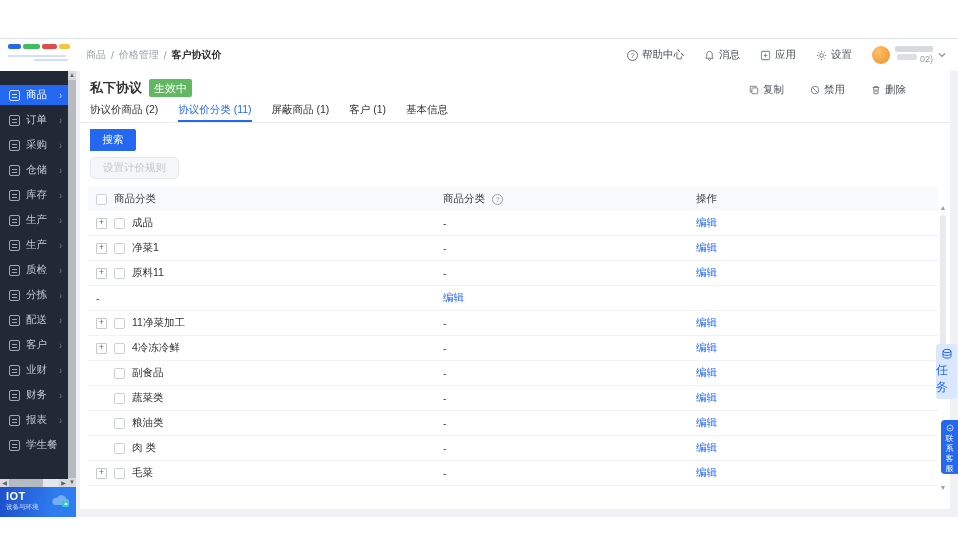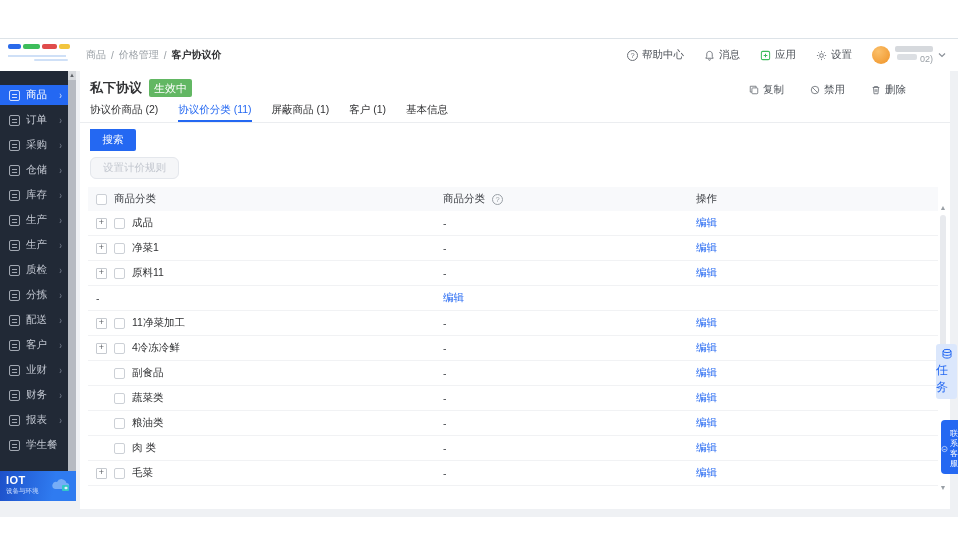--- a/index.html
+++ b/index.html
@@ -40,21 +40,21 @@
   .mico { width:11px; height:11px; border:1px solid currentColor; border-radius:2px; opacity:.8; position:relative; flex:none; }
   .mico::after { content:""; position:absolute; left:2px; right:2px; top:3px; border-top:1px solid currentColor; box-shadow:0 3px 0 currentColor; }
   .side-vsb { position:absolute; right:0; top:0; width:8px; height:100%; background:#e4e6ea; }
   .side-vsb .thumb { position:absolute; top:9px; left:0; width:8px; bottom:9px; background:#b6bac1; }
   .sb-arrow { position:absolute; left:0; width:8px; height:9px; font-size:6px; color:#5f6368; text-align:center; line-height:9px; background:#d6d9dd; }
   .sb-up { top:0; } .sb-dn { bottom:0; }
   .side-hsb { position:absolute; left:0; bottom:0; width:68px; height:8px; background:#e4e6ea; }
   .side-hsb .thumb { position:absolute; left:9px; top:0; width:34px; height:8px; background:#b6bac1; }
   .hs-arrow { position:absolute; top:0; width:9px; height:8px; font-size:6px; color:#5f6368; text-align:center; line-height:8px; background:#d6d9dd; }
   .hs-l{left:0;} .hs-r{right:0;}
-  .iot { position:absolute; left:0; bottom:16px; width:76px; height:30px; background:linear-gradient(100deg,#1d50c9,#2f7bf0 70%); color:#fff; padding:3px 6px; overflow:hidden; }
+  .iot { position:absolute; left:0; bottom:0; width:76px; height:30px; background:linear-gradient(100deg,#1d50c9,#2f7bf0 70%); color:#fff; padding:3px 6px; overflow:hidden; }
   .iot-title { font-size:11px; font-weight:bold; letter-spacing:.5px; }
   .iot-sub { font-size:6.5px; color:#cfe0ff; margin-top:1px; }
   .iot-icon { position:absolute; right:4px; top:6px; opacity:.9; }
 
   
   .main { position:absolute; left:76px; top:32px; right:0; bottom:0; background:#eff1f4; }
   .card { position:absolute; left:4px; top:0; right:8px; height:438px; background:#fff; }
   .title-row { height:26px; display:flex; align-items:flex-end; padding:4px 44px 0 10px; }
   .page-title { font-size:13px; font-weight:bold; color:#303133; }
   .badge { margin-left:7px; background:#62b763; color:#fff; font-size:11px; padding:1.5px 5px; border-radius:2px; }
@@ -87,21 +87,21 @@
   .qmark { width:11px; height:11px; border:1px solid #9aa0a6; border-radius:50%; font-size:7.5px; color:#9aa0a6; display:inline-flex; align-items:center; justify-content:center; }
 
   .tbl-vsb { position:absolute; right:2px; top:132px; width:10px; height:290px; }
   .tbl-arrow { position:absolute; left:0; width:10px; height:10px; font-size:7px; color:#9aa0a6; text-align:center; line-height:10px; }
   .ta-up{top:0;} .ta-dn{bottom:0;}
   .tbl-thumb { position:absolute; left:2px; top:12px; width:6px; height:160px; background:#e8eaee; border-radius:3px; }
 
   
   .task-widget { position:absolute; top:344px; right:1px; width:21px; padding:4px 0 3px; background:#dbe7fc; border-radius:3px; display:flex; flex-direction:column; align-items:center; gap:2px; cursor:pointer; }
   .task-widget .lbl { font-size:12px; color:#2468f2; }
-  .contact-widget { position:absolute; top:420px; right:0; width:17px; height:54px; background:#2468f2; border-radius:4px 0 0 4px; display:flex; flex-direction:row; align-items:center; padding-top:4px; gap:2px; cursor:pointer; }
+  .contact-widget { position:absolute; top:420px; right:0; width:17px; height:54px; background:#2468f2; border-radius:4px 0 0 4px; display:flex; flex-direction:column; align-items:center; padding-top:4px; gap:2px; cursor:pointer; }
   .contact-widget .vlbl { font-size:8px; color:#fff; line-height:10px; text-align:center; width:10px; }
 </style>
 </head>
 <body>
 
 <div class="screen">
   <div class="app">
 
     <div class="topbar">
       <div class="logo-box">

